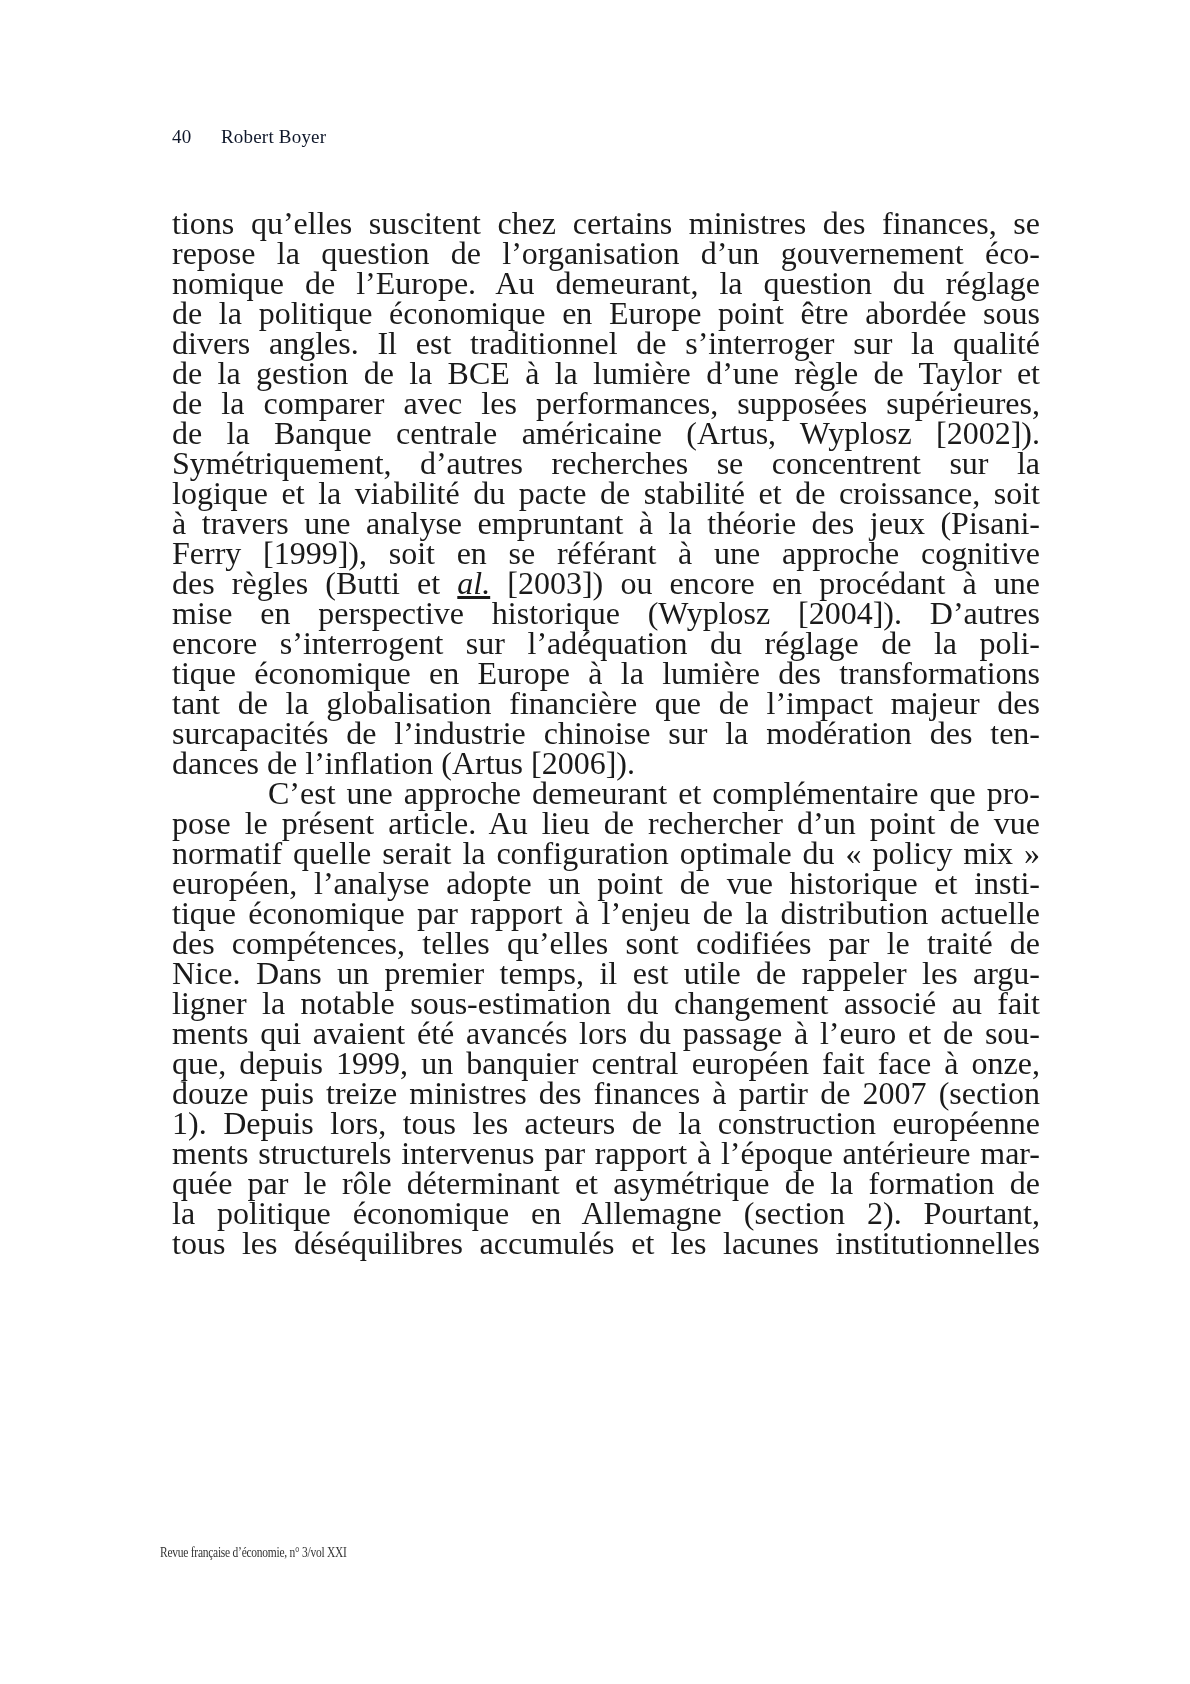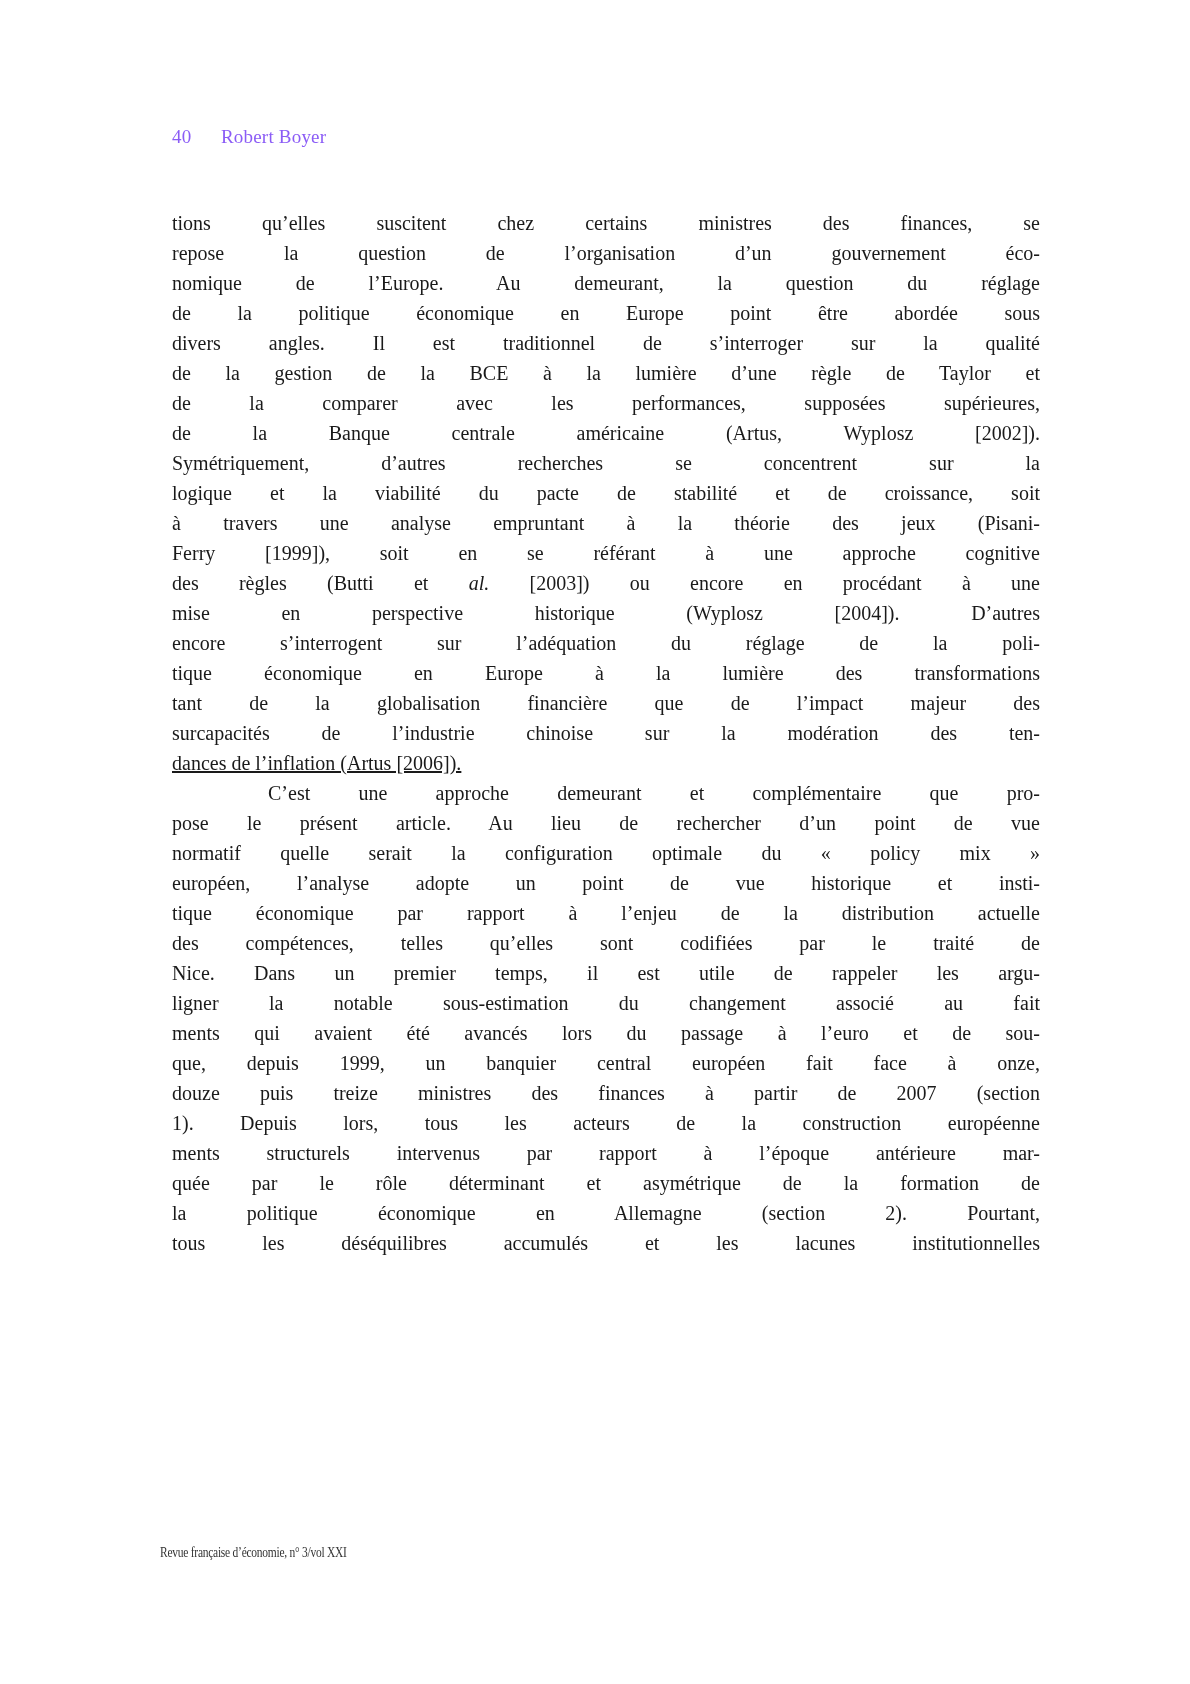--- a/index.html
+++ b/index.html
@@ -14,61 +14,60 @@
       overflow: hidden;
       font-family: "Liberation Serif", "DejaVu Serif", serif;
       color: #1a1a1a;
     }
     .running-head {
       position: absolute;
       left: 172px;
       top: 126px;
       font-size: 19px;
       letter-spacing: 0.2px;
-      color: #8b5cf6;
+      color: #0f172a;
       white-space: nowrap;
     }
     .running-head .page-num {
       display: inline-block;
       width: 44px;
     }
     .body-text {
       position: absolute;
       left: 172px;
       top: 208px;
       width: 868px;
-      font-size: 20px;
+      font-size: 32px;
       line-height: 30px;
     }
     .line {
       display: block;
       height: 30px;
       white-space: nowrap;
       text-align: justify;
       text-align-last: justify;
     }
     .line.last {
       text-align-last: left;
-      text-decoration: underline;
     }
     .line.indent {
       padding-left: 96px;
     }
     .footer {
       position: absolute;
       left: 160px;
       top: 1545px;
       font-size: 14px;
       color: #333;
       letter-spacing: -0.3px;
       transform: scaleX(0.82);
       transform-origin: left center;
       white-space: nowrap;
     }
-    em { font-style: italic; }
+    em { font-style: italic; text-decoration: underline; }
   </style>
 </head>
 <body>
 
 <div class="running-head">
   <span class="page-num">40</span>
   <span>Robert Boyer</span>
 </div>
 
 <div class="body-text" id="body-text">

